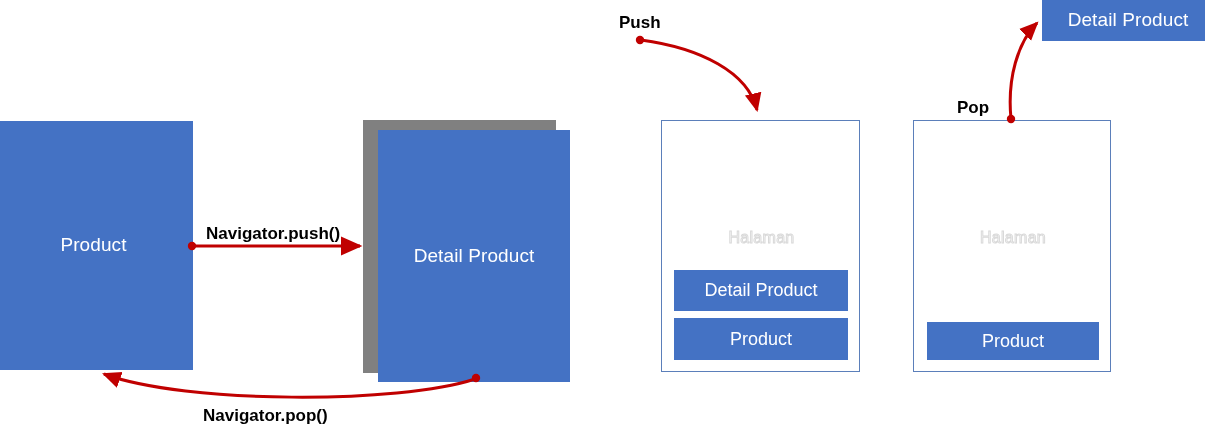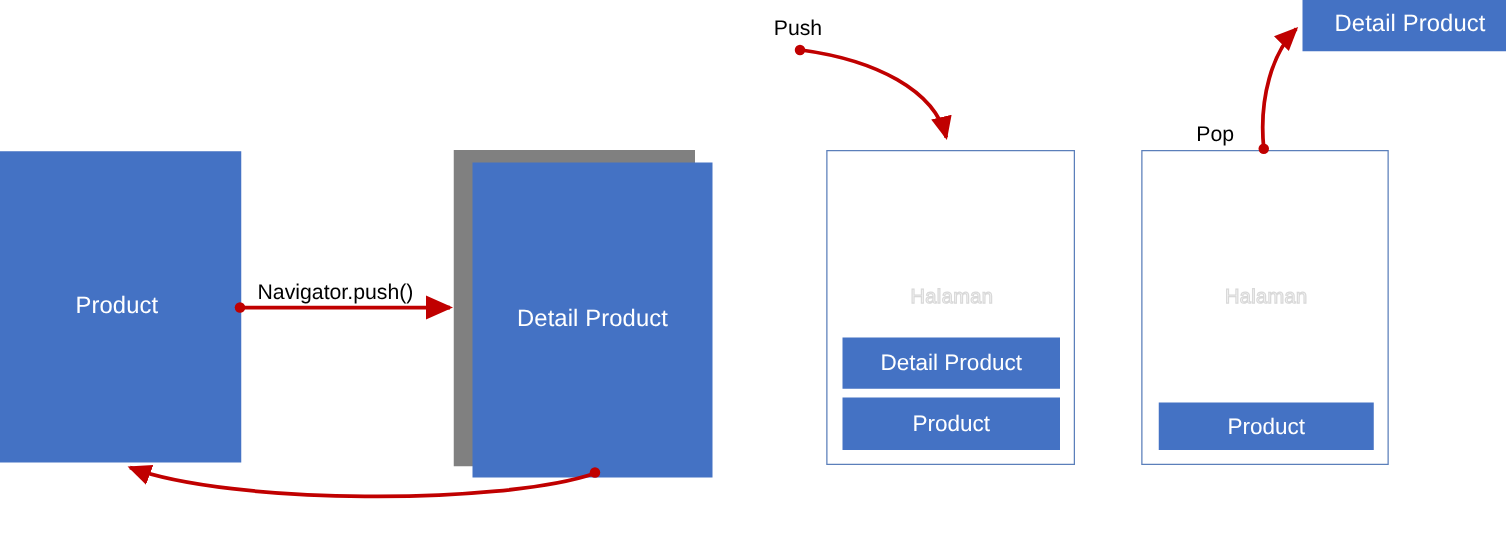--- a/index.html
+++ b/index.html
@@ -58,21 +58,21 @@
     font-size: 16px;
     color: transparent;
     -webkit-text-stroke: 1px #D9D9D9;
     text-align: center;
     white-space: nowrap;
     letter-spacing: 0.3px;
   }
 
   
   .label-bold {
-    font-weight: normal;
+    font-weight: bold;
     color: #000000;
     font-size: 17px;
     white-space: nowrap;
     line-height: 1.15;
   }
 
   
   #arrows {
     position: absolute;
     left: 0;
@@ -92,20 +92,21 @@
   </div>
 
   <div class="abs gray-box" style="left:363px; top:120px; width:193px; height:253px;"></div>
 
   <div class="abs blue-box" style="left:378px; top:130px; width:192px; height:252px;">
     <span>Detail Product</span>
   </div>
 
   <div class="abs label-bold" style="left:206px; top:224px;text-align:right;">Navigator.push()</div>
 
+  <div class="abs label-bold" style="left:203px; top:406px;">Navigator.pop()</div>
 
   <div class="abs label-bold" style="left:619px; top:13px;">Push</div>
 
   <div class="abs label-bold" style="left:957px; top:98px;">Pop</div>
 
   <div class="abs blue-box" style="left:1042px; top:0px; width:172px; height:41px;">
     <span>Detail Product</span>
   </div>
 
   <div class="abs frame" style="left:661px; top:120px; width:199px; height:252px;">

